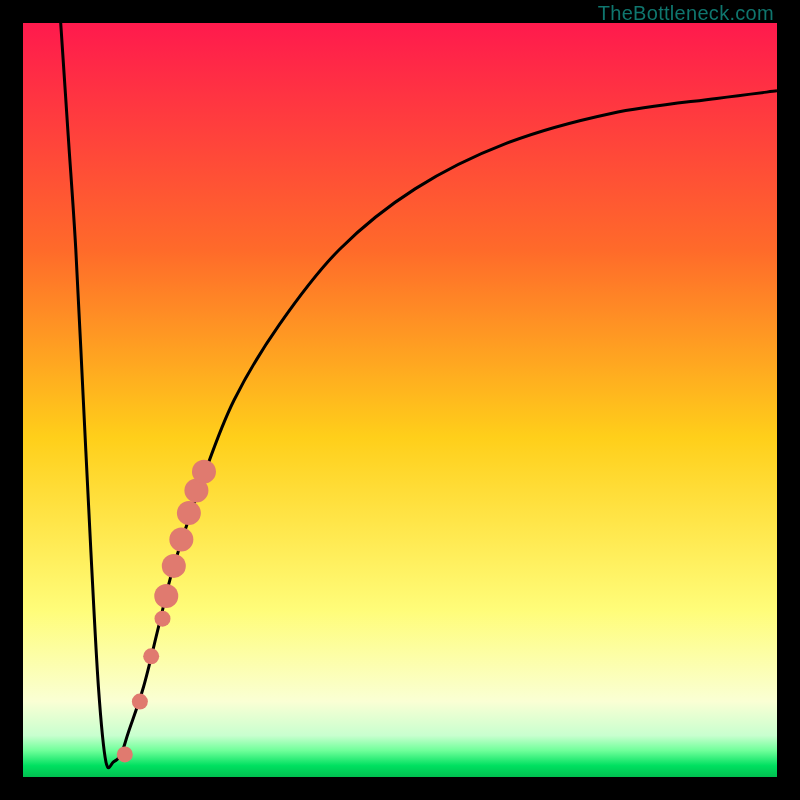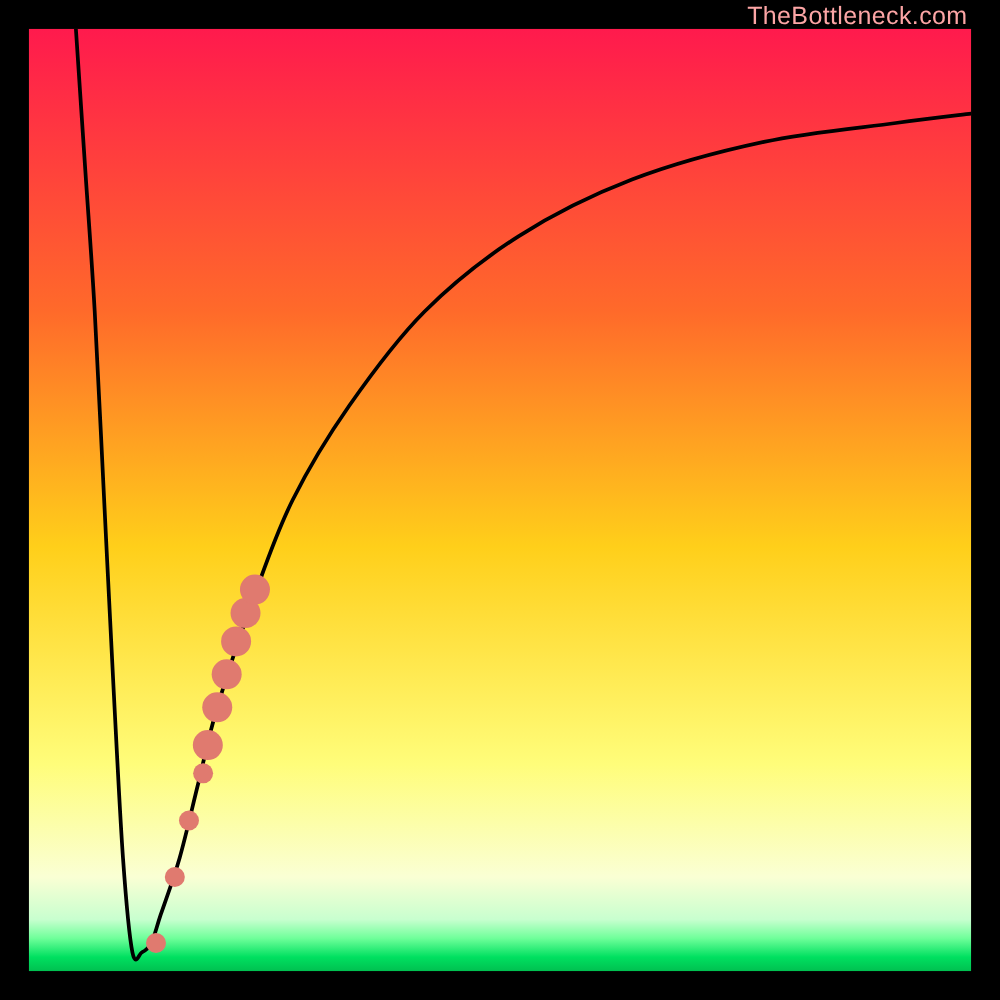--- a/index.html
+++ b/index.html
@@ -20,21 +20,21 @@
     position: absolute;
     left: 23px;
     top: 23px;
     width: 754px;
     height: 754px;
   }
   .attrib {
     position: absolute;
     top: 2px;
     right: 26px;
-    color: #fca5a5;
+    color: #0f766e;
     font-size: 20px;
     letter-spacing: 0.3px;
     text-align: right;
   }
 </style>
 </head>
 <body>
 
 <div class="frame">
 

